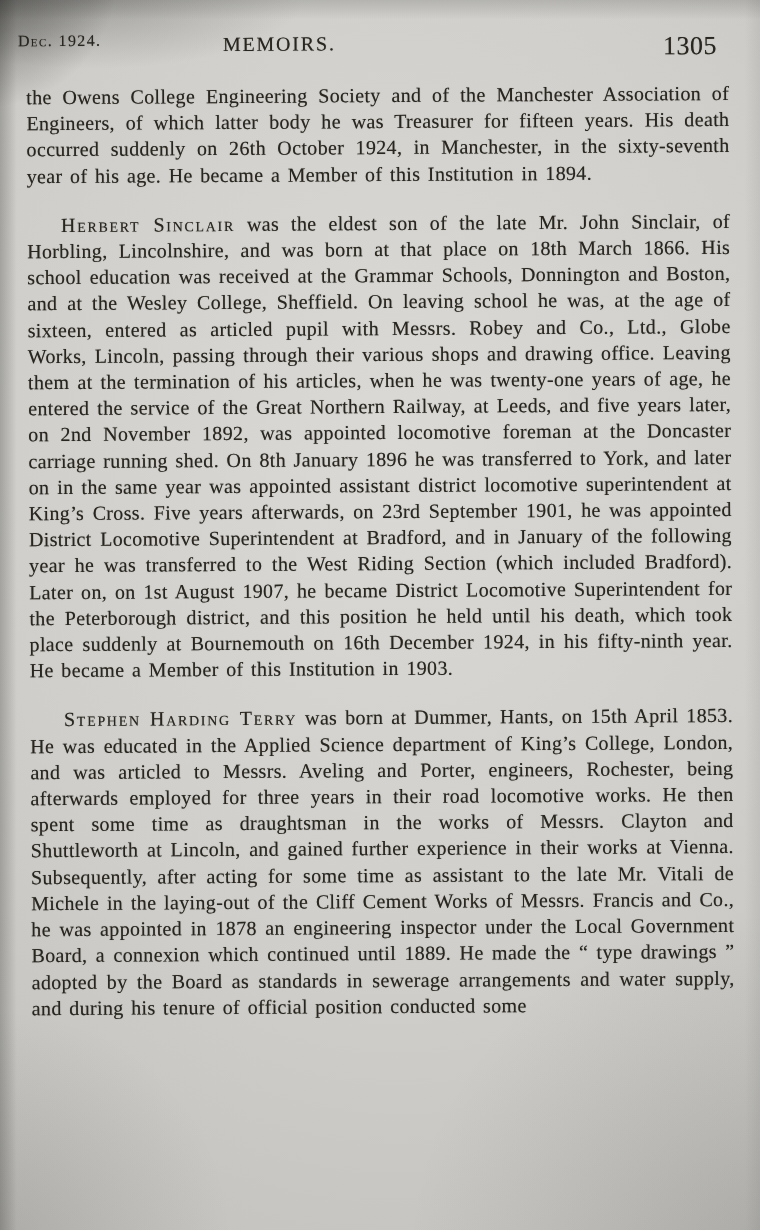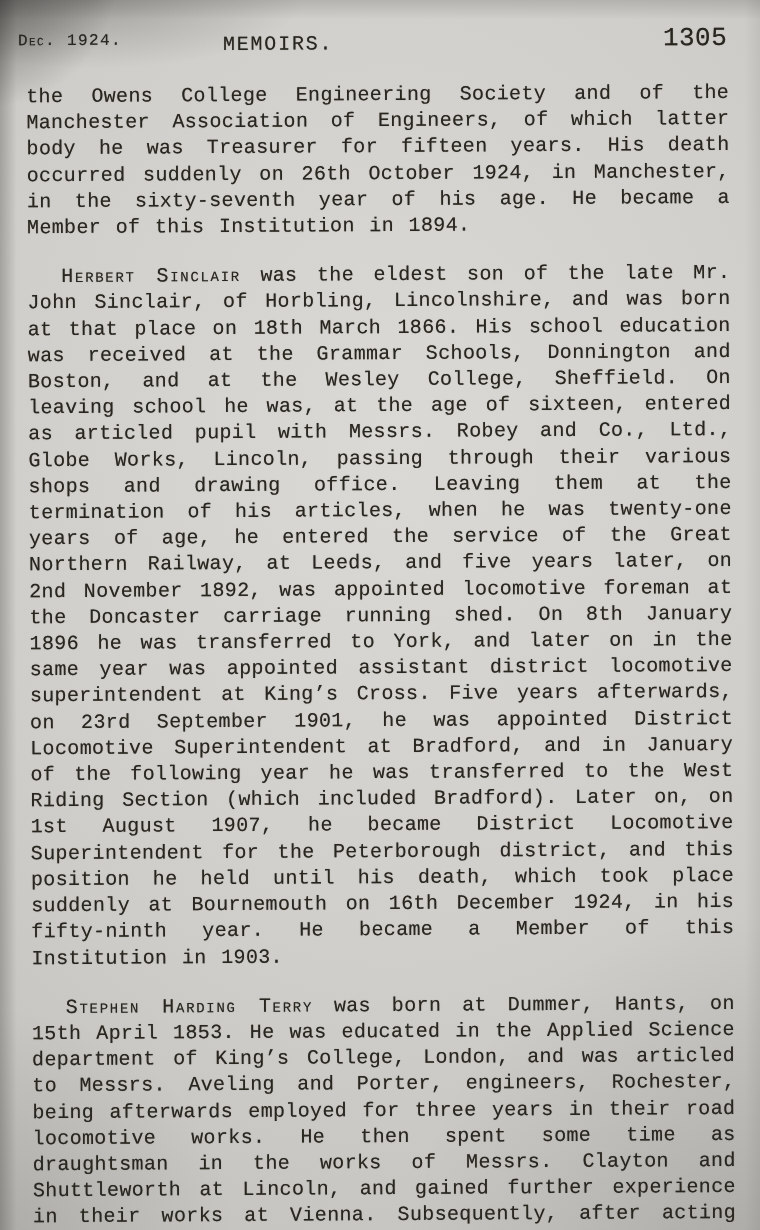--- a/index.html
+++ b/index.html
@@ -5,21 +5,21 @@
   html, body {
     margin: 0;
     padding: 0;
     background: #888;
   }
   .page {
     position: relative;
     width: 760px;
     height: 1230px;
     overflow: hidden;
-    font-family: Liberation Mono, monospace;
+    font-family: Liberation Serif, serif;
     color: #29261f;
     background-color: #cfcecb;
     background-image:
       radial-gradient(circle at -2% -2%, rgba(18,18,16,0.55) 0%, rgba(18,18,16,0.0) 9%),
       radial-gradient(ellipse 40% 8% at 12% 0%, rgba(30,30,28,0.25) 0%, rgba(30,30,28,0) 70%),
       linear-gradient(90deg, rgba(30,30,28,0.25) 0%, rgba(30,30,28,0) 2.2%),
       linear-gradient(180deg, rgba(30,30,28,0.16) 0%, rgba(30,30,28,0) 1.6%),
       linear-gradient(270deg, rgba(30,30,28,0.07) 0%, rgba(30,30,28,0) 2%),
       radial-gradient(circle at 100% 103%, rgba(30,30,28,0.14) 0%, rgba(30,30,28,0) 24%),
       radial-gradient(circle at 0% 101%, rgba(30,30,28,0.13) 0%, rgba(30,30,28,0) 16%),
@@ -45,21 +45,21 @@
   }
   .header-title {
     position: absolute;
     top: 33px;
     left: 226px;
     font-size: 20px;
     letter-spacing: 1.8px;
   }
   .header-number {
     position: absolute;
-    top: 26px;
+    top: 34px;
     left: 666px;
     font-size: 26px;
     letter-spacing: 0.5px;
   }
   .body-text {
     position: absolute;
     top: 83px;
     left: 29px;
     width: 703px;
     font-size: 20px;

